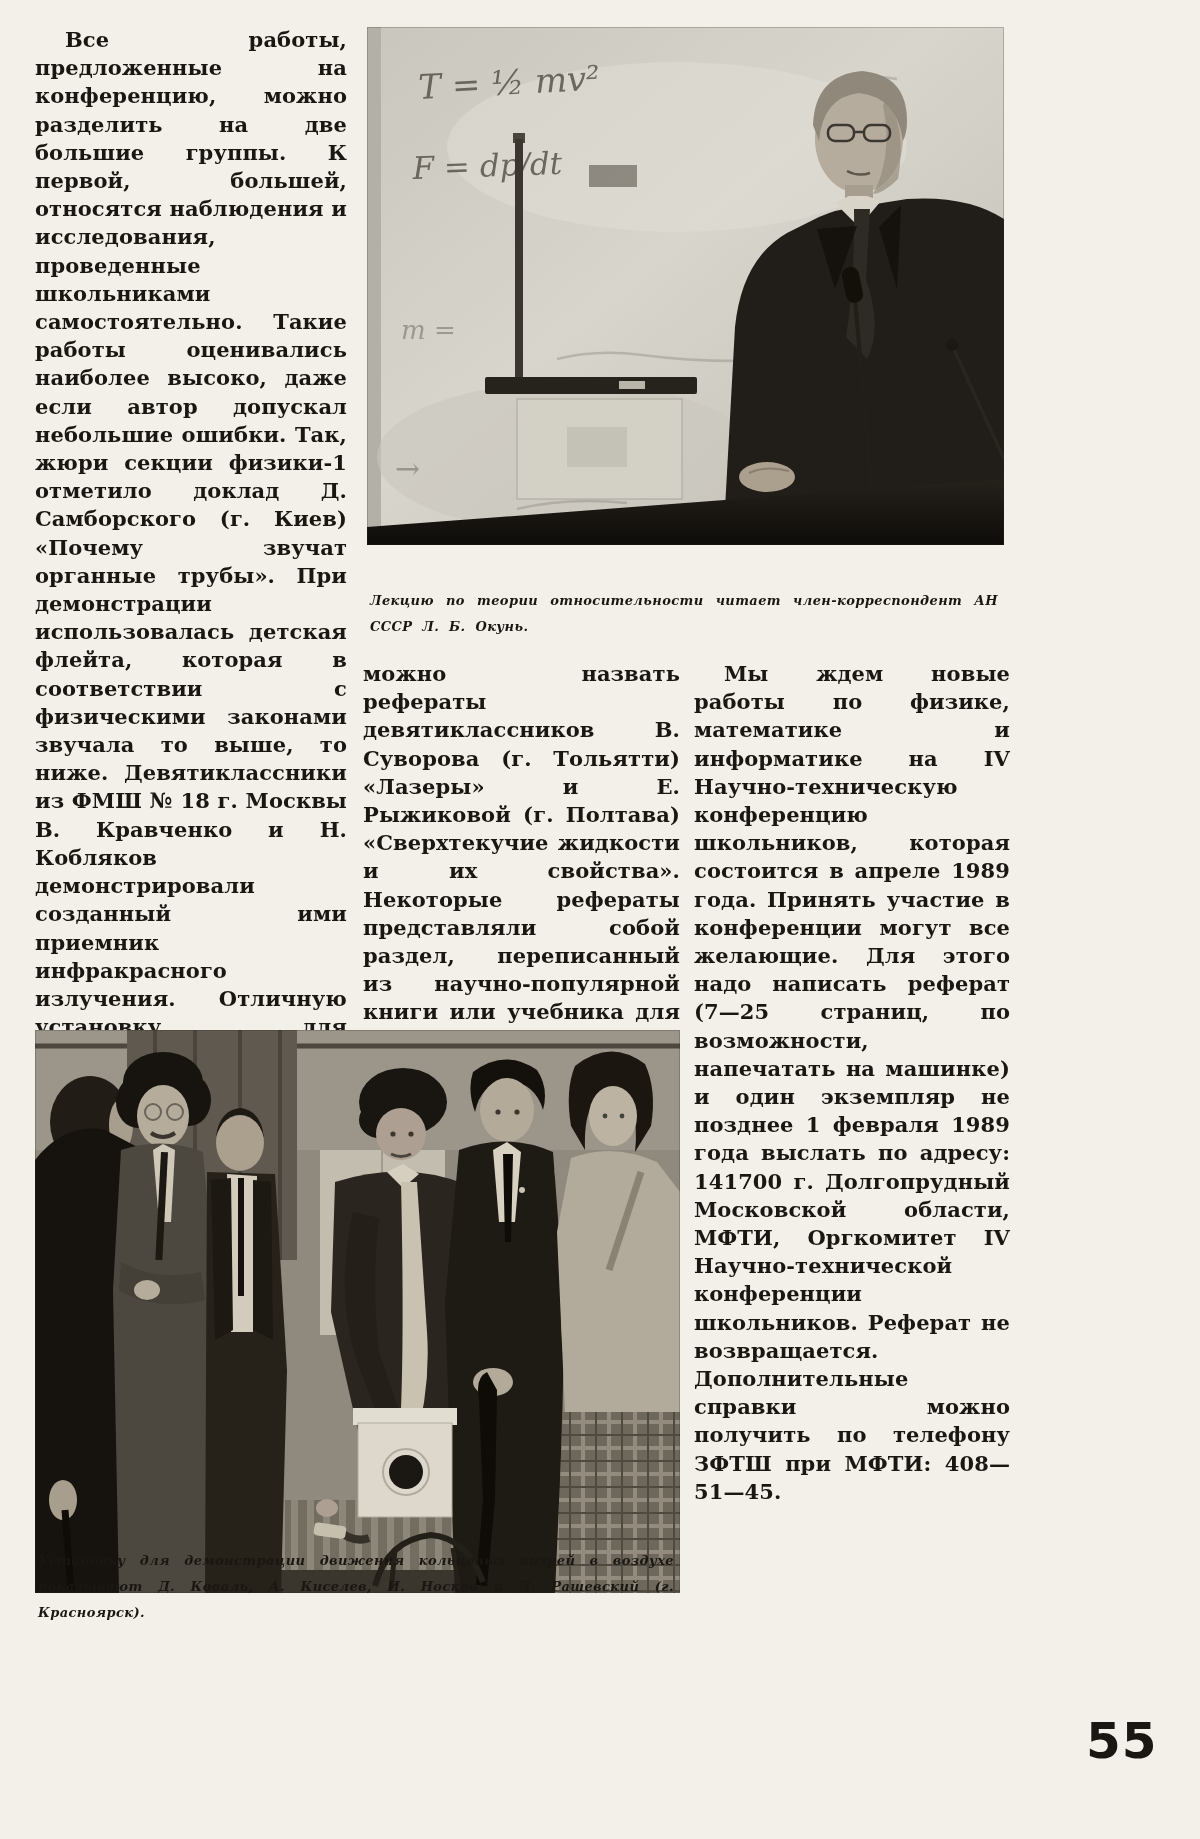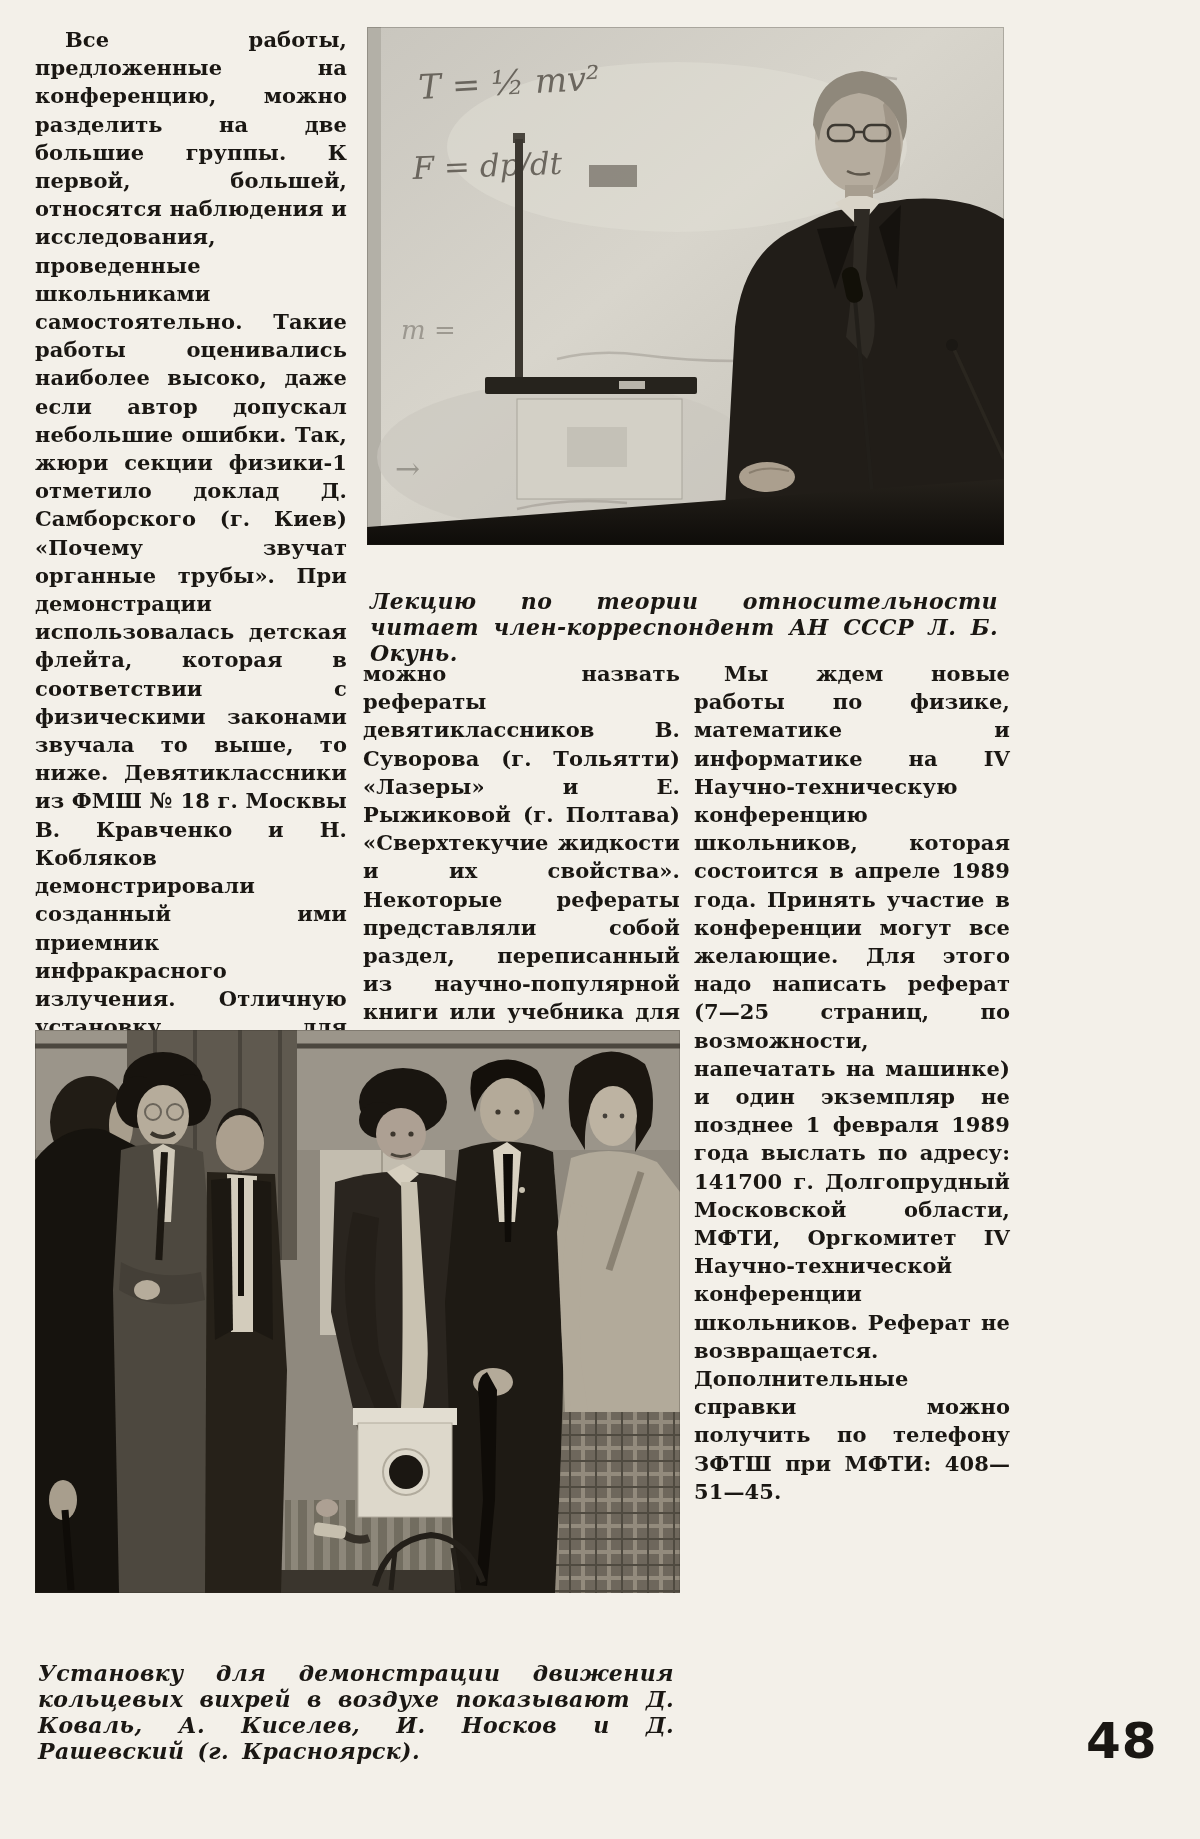--- a/index.html
+++ b/index.html
@@ -21,25 +21,25 @@
   p.indent{text-indent:30px;}
   .col-left{left:35px;top:26px;width:312px;}
   .col-middle{left:363px;top:660px;width:317px;}
   .col-right{left:694px;top:660px;width:316px;}
   .photo{position:absolute;margin:0;padding:0;}
   .photo svg{display:block;}
   .photo-top{left:367px;top:27px;}
   .photo-bottom{left:35px;top:1030px;}
   .caption{
     position:absolute;font-style:italic;font-weight:700;
-    font-size:22px;line-height:26px;letter-spacing:.4px;
+    font-size:13px;line-height:26px;letter-spacing:.4px;
     text-align:justify;word-spacing:5px;
   }
   .caption-top{left:370px;top:588px;width:628px;}
-  .caption-bottom{left:38px;top:1660px;width:636px;}
+  .caption-bottom{left:38px;top:1548px;width:636px;}
   .page-number{
     position:absolute;left:1086px;top:1712px;
     font-family:"DejaVu Sans", sans-serif;font-weight:700;font-size:50px;letter-spacing:1px;
   }
   .chalk{fill:#514c44;opacity:.8;font-family:"DejaVu Serif",serif;font-style:italic;}
   .chalk.faint{opacity:.42;}
   .squig{stroke:#6b665e;stroke-width:2.5;fill:none;opacity:.28;}
 </style>
 </head>
 <body>
@@ -250,15 +250,15 @@
         <path d="M300 498 Q318 514 334 508" stroke="#353028" stroke-width="8" fill="none"></path>
         <rect x="280" y="492" width="32" height="13" rx="4" fill="#c6bfae" transform="rotate(8 280 492)"></rect>
       </g>
 
       <rect width="645" height="563" fill="none" stroke="#2e2a23" stroke-opacity=".25" stroke-width="2"></rect>
     </svg>
   </figure>
 
   <div class="caption caption-bottom">Установку для демонстрации движения кольцевых вихрей в воздухе показывают Д. Коваль, А. Киселев, И. Носков и Д. Рашевский (г. Красноярск).</div>
 
-  <div class="page-number">48</div>
+  <div class="page-number">55</div>
 
 </div>
 
 </body></html>

